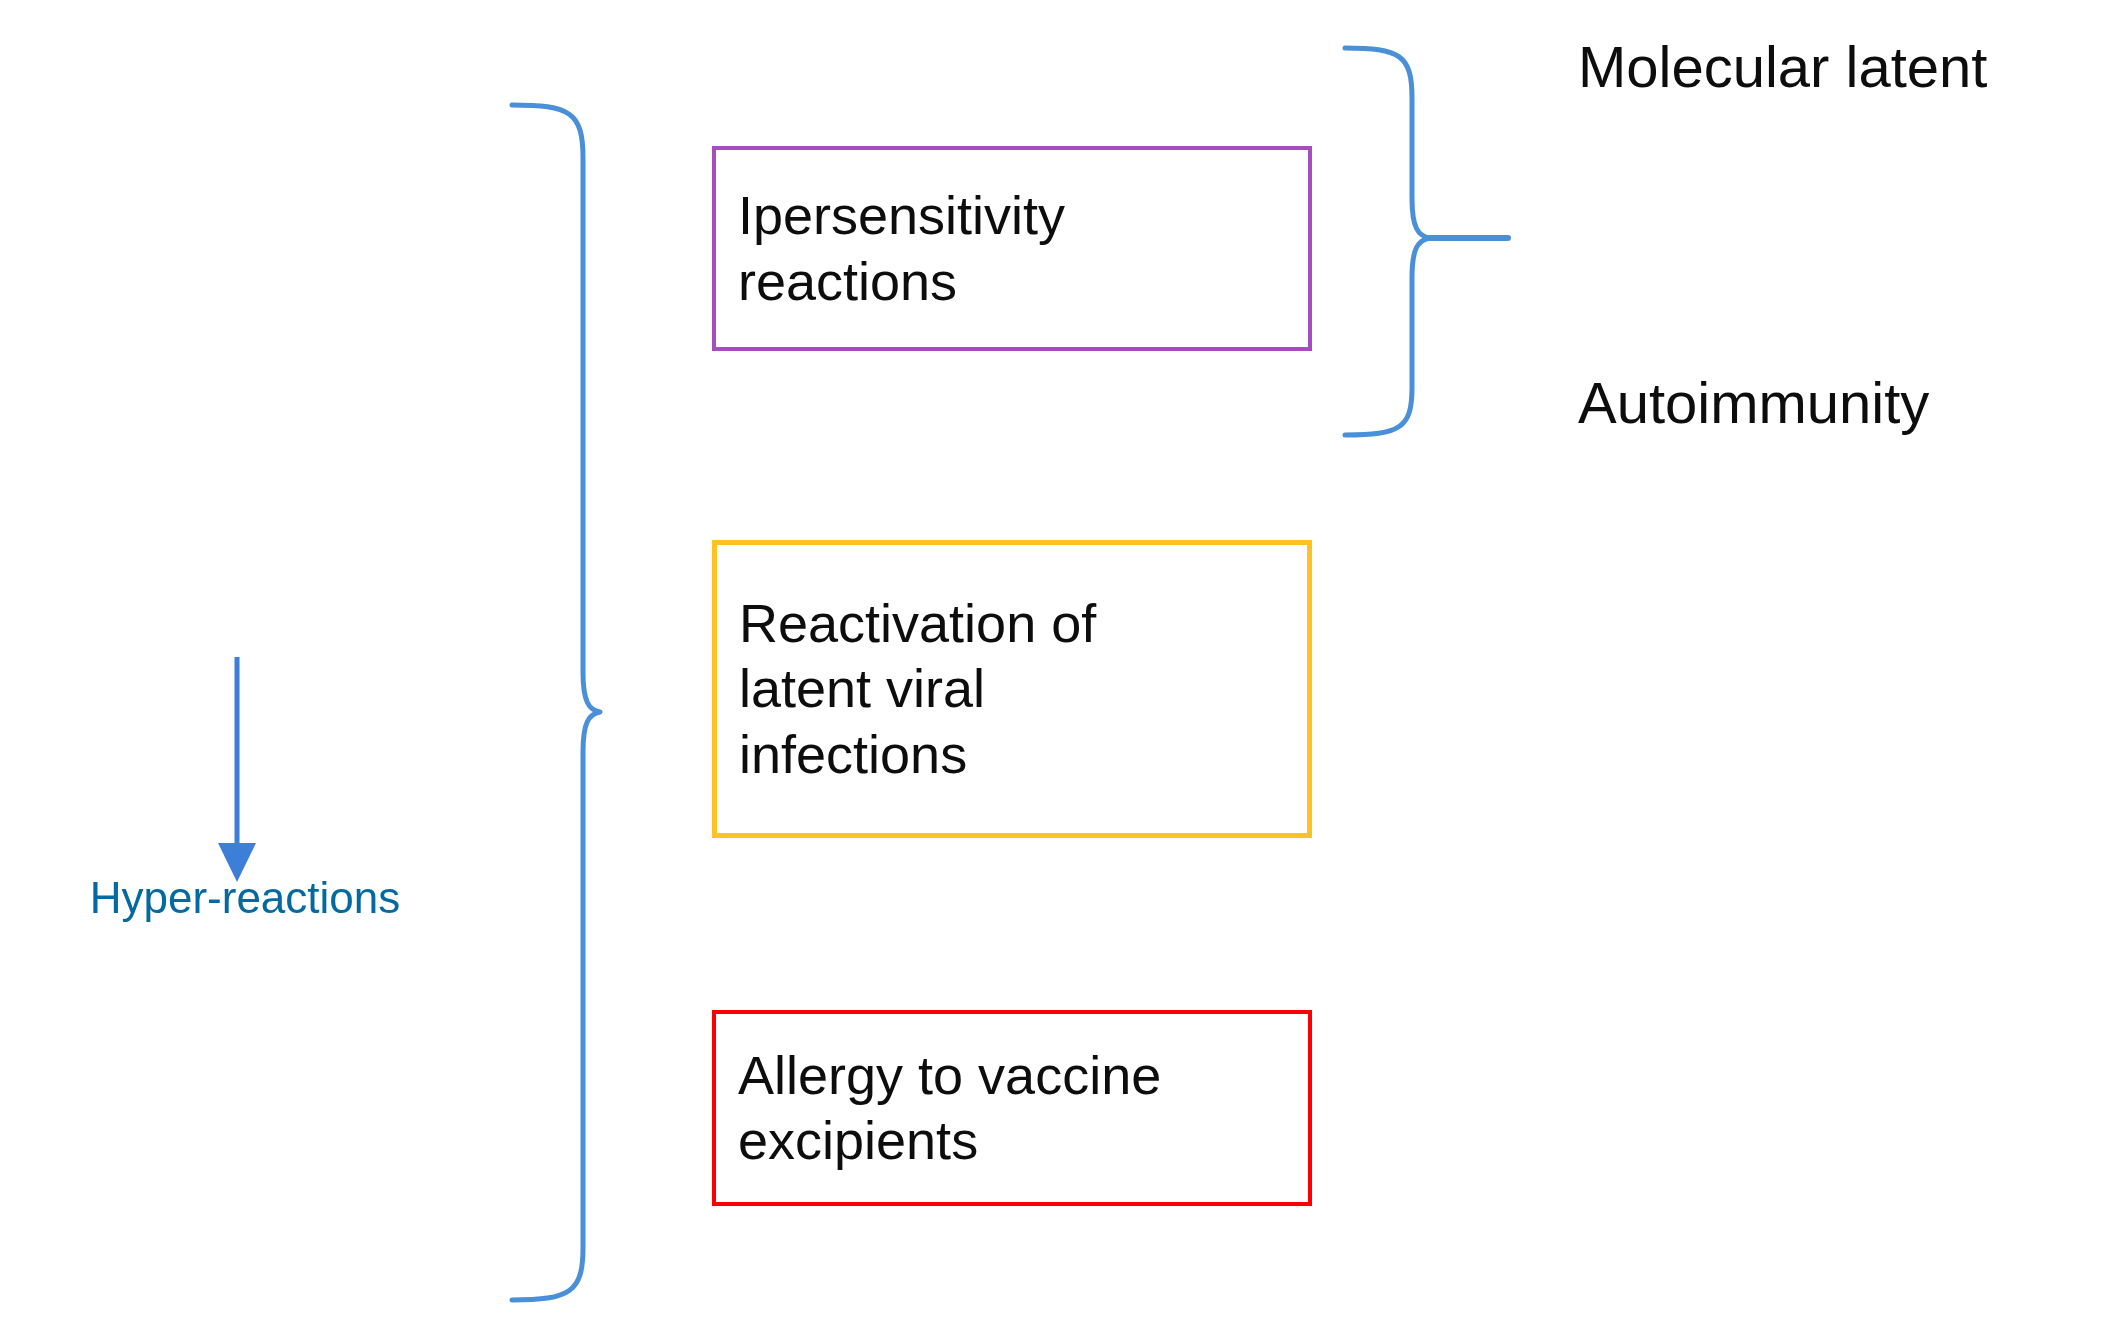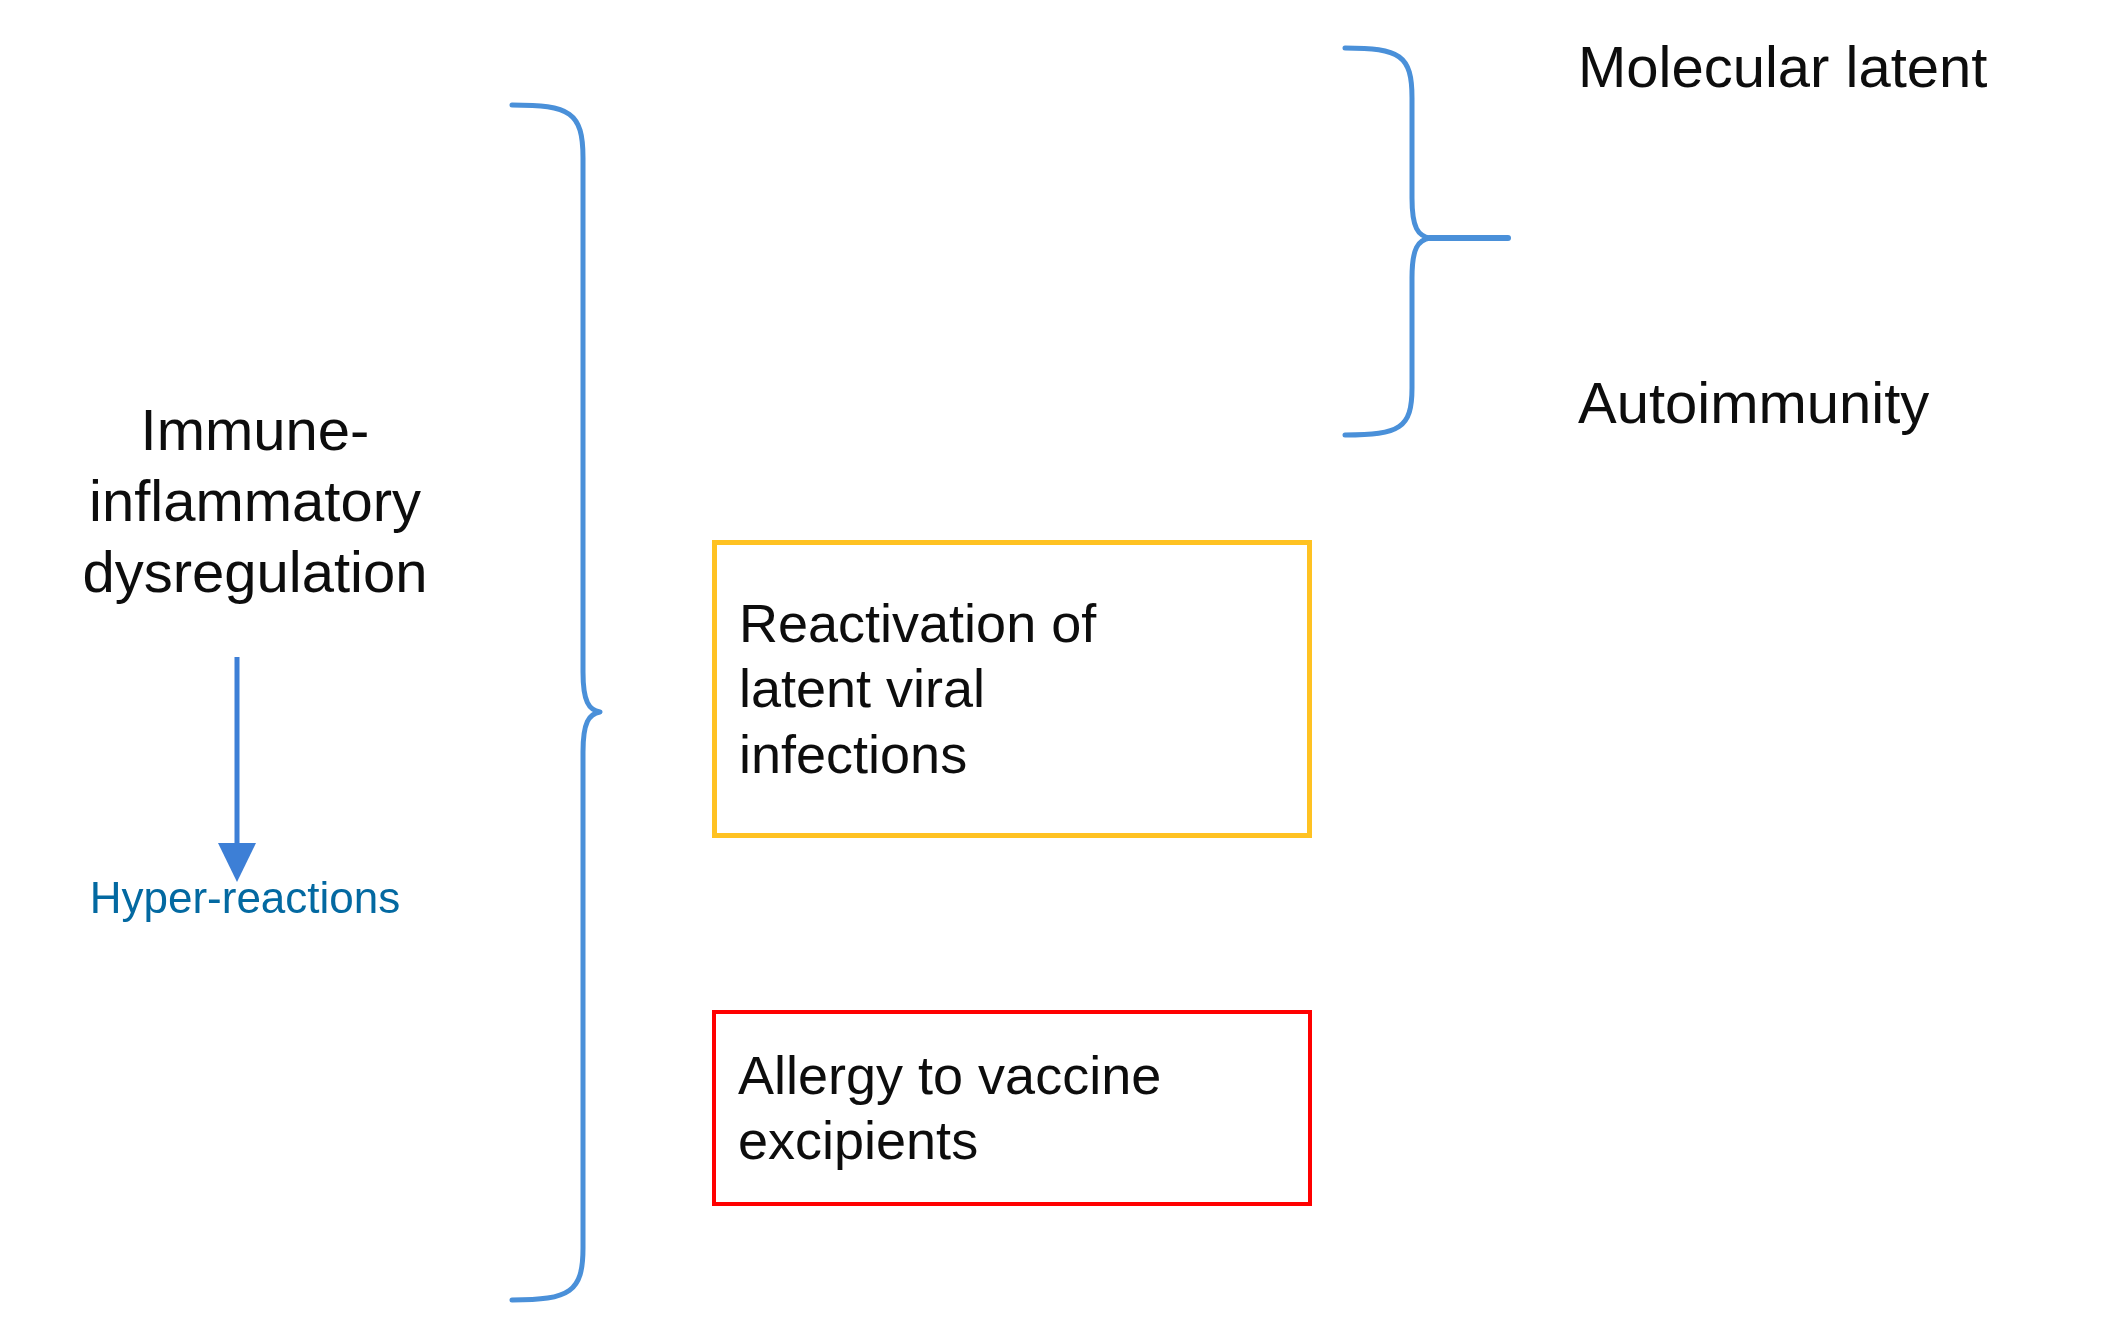--- a/index.html
+++ b/index.html
@@ -102,23 +102,20 @@
   }
   #mech-0 { left: 1578px; top: 32px; }
   #mech-1 { left: 1578px; top: 202px; }
   #mech-2 { left: 1578px; top: 368px; }
 </style>
 </head>
 <body>
 
 <div id="canvas">
 
-  <div class="source-label">Immune-
-inflammatory
-dysregulation</div>
 
   <div class="outcome-label">Hyper-reactions</div>
 
   <svg id="connectors" viewBox="0 0 2101 1329">
     <defs>
       <marker id="arrowhead" markerWidth="9" markerHeight="9" refX="4.2" refY="4.4" orient="auto" markerUnits="strokeWidth">
         <path d="M0.4,0.6 L8.2,4.4 L0.4,8.2 z" fill="#3d7fd6"></path>
       </marker>
     </defs>
 
@@ -136,20 +133,24 @@
              C 1400 48, 1412 55, 1412 98
              L 1412 198
              C 1412 228, 1418 236, 1430 238
              C 1418 240, 1412 248, 1412 278
              L 1412 388
              C 1412 428, 1400 435, 1345 435" fill="none" stroke="#4a90d9" stroke-width="5" stroke-linecap="round" stroke-linejoin="round"></path>
 
     <line x1="1430" y1="238" x2="1508" y2="238" stroke="#4a90d9" stroke-width="6" stroke-linecap="round"></line>
   </svg>
 
+  <div class="cat-box" id="box-hypersensitivity">
+    <span class="cat-text">Ipersensitivity
+reactions</span>
+  </div>
 
   <div class="cat-box" id="box-reactivation">
     <span class="cat-text">Reactivation of
 latent viral
 infections</span>
   </div>
 
   <div class="cat-box" id="box-allergy">
     <span class="cat-text">Allergy to vaccine
 excipients</span>

